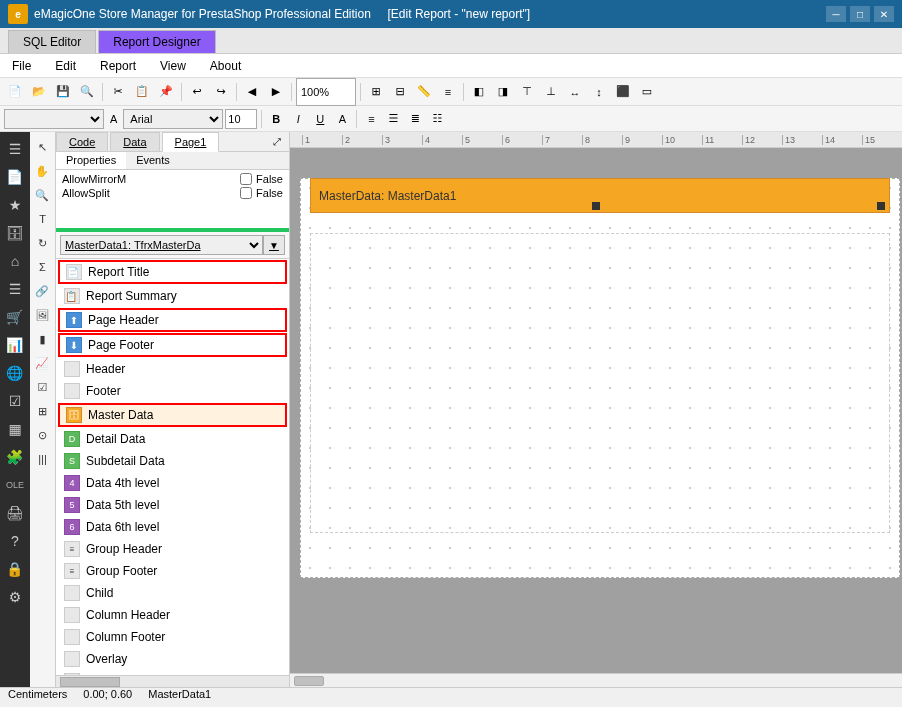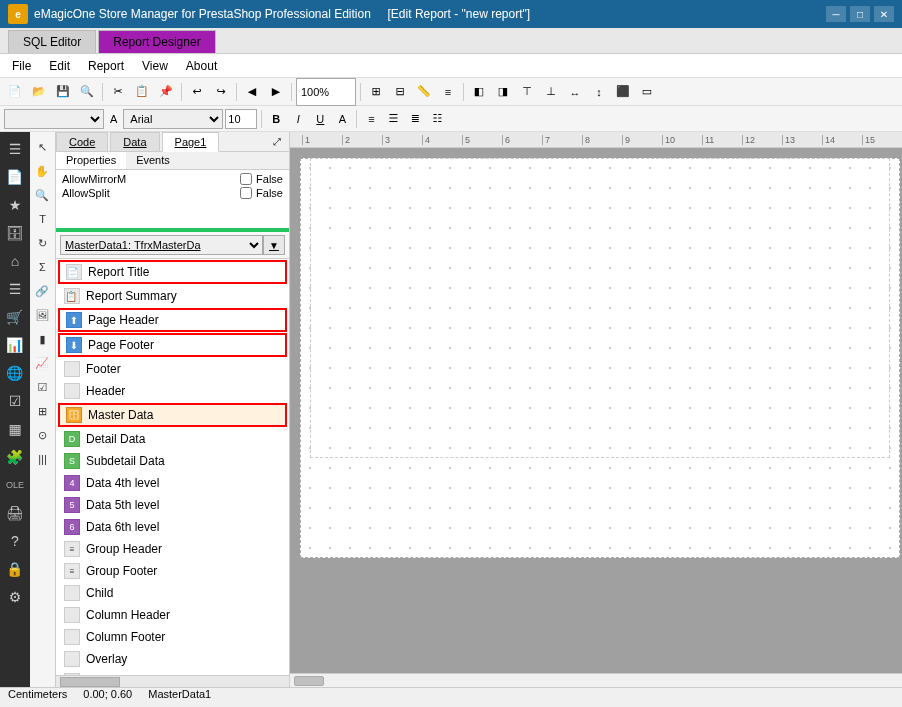--- a/index.html
+++ b/index.html
@@ -8,24 +8,24 @@
     
     .title-bar { background: #1a6496; color: white; height: 28px; display: flex; align-items: center; padding: 0 8px; font-size: 12px; }
     .title-bar .app-icon { width: 20px; height: 20px; background: #e8a000; border-radius: 2px; margin-right: 6px; font-size: 10px; display: flex; align-items: center; justify-content: center; color: white; font-weight: bold; }
     .title-bar .title-text { flex: 1; }
     .title-bar .win-controls { display: flex; gap: 4px; }
     .win-btn { width: 20px; height: 16px; background: rgba(255,255,255,0.2); border: none; color: white; font-size: 10px; cursor: pointer; display: flex; align-items: center; justify-content: center; }
 
     
     .tab-bar { background: #e8e8e8; height: 26px; display: flex; align-items: flex-end; padding-left: 8px; border-bottom: 1px solid #ccc; }
     .tab { padding: 4px 14px; background: #d0d0d0; border: 1px solid #bbb; border-bottom: none; font-size: 12px; cursor: pointer; margin-right: 2px; }
-    .tab.active { background: #a21caf; }
-
-    
-    .menu-bar { background: white; height: 24px; display: flex; align-items: center; padding: 0 4px; border-bottom: 1px solid #ddd; gap: 2px; }
+    .tab.active { background: #8b5cf6; }
+
+    
+    .menu-bar { background: white; height: 24px; display: flex; align-items: center; padding: 0 4px; border-bottom: 1px solid #ddd; gap: 8px; }
     .menu-item { padding: 2px 8px; font-size: 12px; cursor: pointer; }
 
     
     .toolbar { background: #f5f5f5; height: 28px; display: flex; align-items: center; padding: 0 4px; border-bottom: 1px solid #ddd; gap: 2px; }
     .tb-btn { width: 22px; height: 22px; border: 1px solid transparent; background: transparent; cursor: pointer; font-size: 11px; display: flex; align-items: center; justify-content: center; }
     .tb-sep { width: 1px; height: 18px; background: #ccc; margin: 0 2px; }
     .tb-input { height: 28px; border: 1px solid #aaa; padding: 0 4px; font-size: 11px; width: 60px; }
 
     
     .toolbar2 { background: #f5f5f5; height: 26px; display: flex; align-items: center; padding: 0 4px; border-bottom: 1px solid #ddd; gap: 2px; }
@@ -285,26 +285,26 @@
             <span>Page Header</span>
           </div>
 
           <div class="band-item highlight-border" style="border: 2px solid red; margin: 1px 2px; padding: 2px 6px;">
             <div class="band-icon" style="background:#4a90d9; border:1px solid #3a80c9; color:white;">⬇</div>
             <span>Page Footer</span>
           </div>
 
           <div class="band-item">
             <div class="band-icon" style="background:#e8e8e8; border:1px solid #ccc;"></div>
+            <span>Header</span>
+          </div>
+
+          <div class="band-item">
+            <div class="band-icon" style="background:#e8e8e8; border:1px solid #ccc;"></div>
             <span>Footer</span>
-          </div>
-
-          <div class="band-item">
-            <div class="band-icon" style="background:#e8e8e8; border:1px solid #ccc;"></div>
-            <span>Header</span>
           </div>
 
           <div class="band-item highlight-border" style="border: 2px solid red; margin: 1px 2px; padding: 2px 6px; background:#fff3e0;">
             <div class="band-icon" style="background:#f5a623; border:1px solid #d4892a; color:white; font-size:9px;">🗄</div>
             <span>Master Data</span>
           </div>
 
           <div class="band-item">
             <div class="band-icon" style="background:#5cb85c; border:1px solid #4aa84a; color:white; font-size:9px;">D</div>
             <span>Detail Data</span>
@@ -401,20 +401,25 @@
       </div>
     </div>
 
     <div class="canvas-scroll">
       <div class="canvas-content">
 
         <div style="position:absolute; top:0; left:0; right:0; bottom:0; background-image: radial-gradient(circle, #ccc 1px, transparent 1px); background-size: 20px 20px;"></div>
 
         <div style="position:absolute; top:0; left:0; right:0; bottom:0; border: 1px dashed #aaa;"></div>
 
+        <div class="report-band" style="position:relative; margin: 20px 10px;">
+          <span>MasterData: MasterData1</span>
+          <div class="band-handle"></div>
+          <div class="band-handle" style="right:50%; bottom:2px;"></div>
+        </div>
 
         <div style="height: 300px; margin: 0 10px; border: 1px dashed #ccc; position:relative;">
         </div>
 
       </div>
     </div>
 
     <div style="height:14px; background:#f0f0f0; border-top:1px solid #ccc; display:flex; align-items:center; padding:0 4px;">
       <div style="width:30px; height:10px; background:#c0c0c0; border:1px solid #aaa; border-radius:2px;"></div>
     </div>

